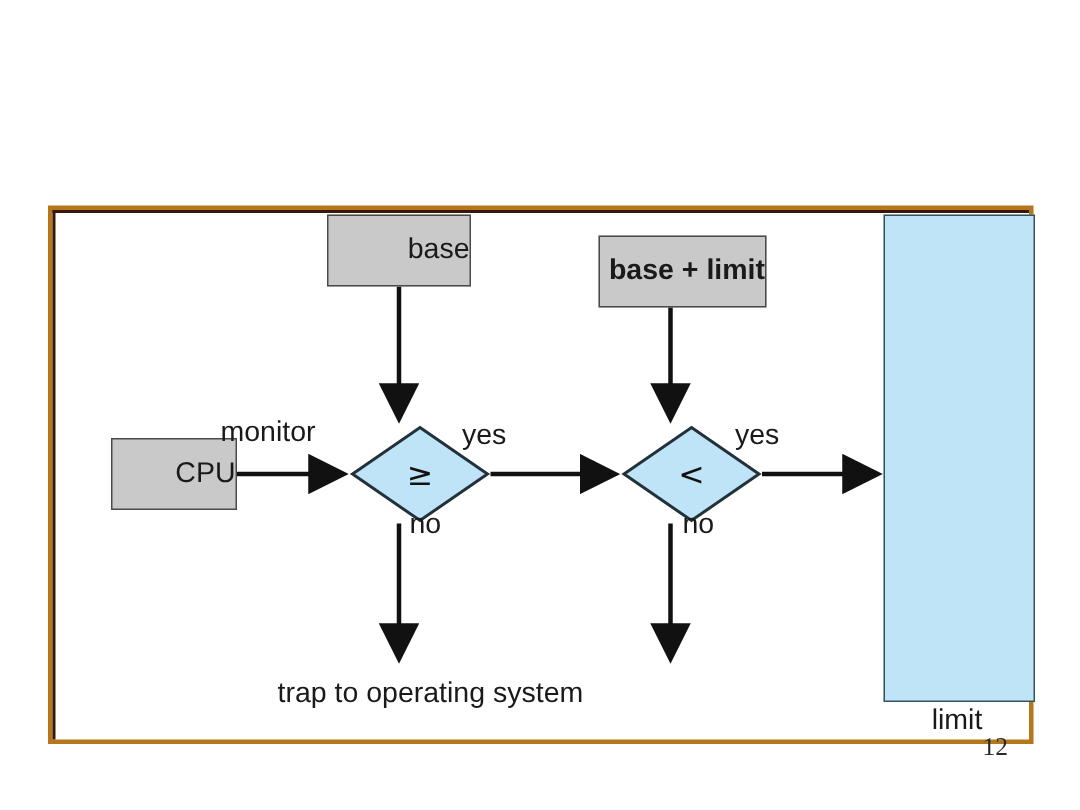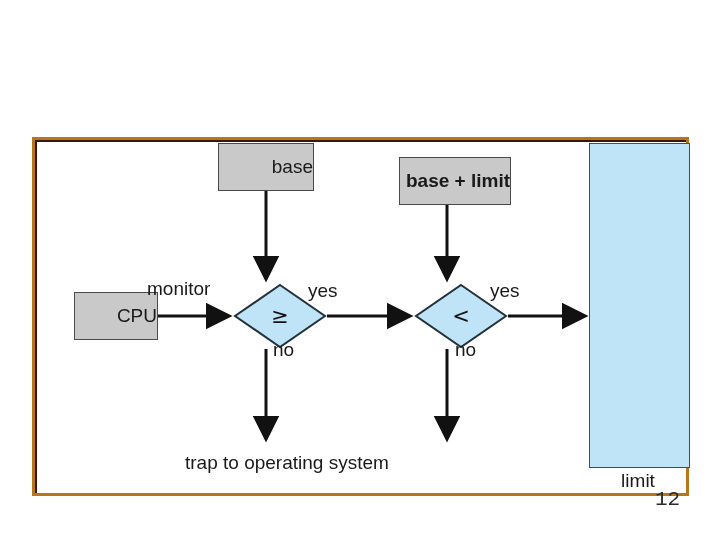--- a/index.html
+++ b/index.html
@@ -155,23 +155,23 @@
     width: 651px;
     height: 353px;
     pointer-events: none;
   }
 
   
   #page-number {
     position: absolute;
     left: 655px;
     top: 488px;
-    font-size: 21px;
+    font-size: 17px;
     color: #2a2a2a;
-    font-family: Liberation Mono, monospace;
+    font-family: Liberation Serif, serif;
   }
 </style>
 </head>
 <body>
 
 <div id="slide">
 
   <div id="title">
   </div>
 

